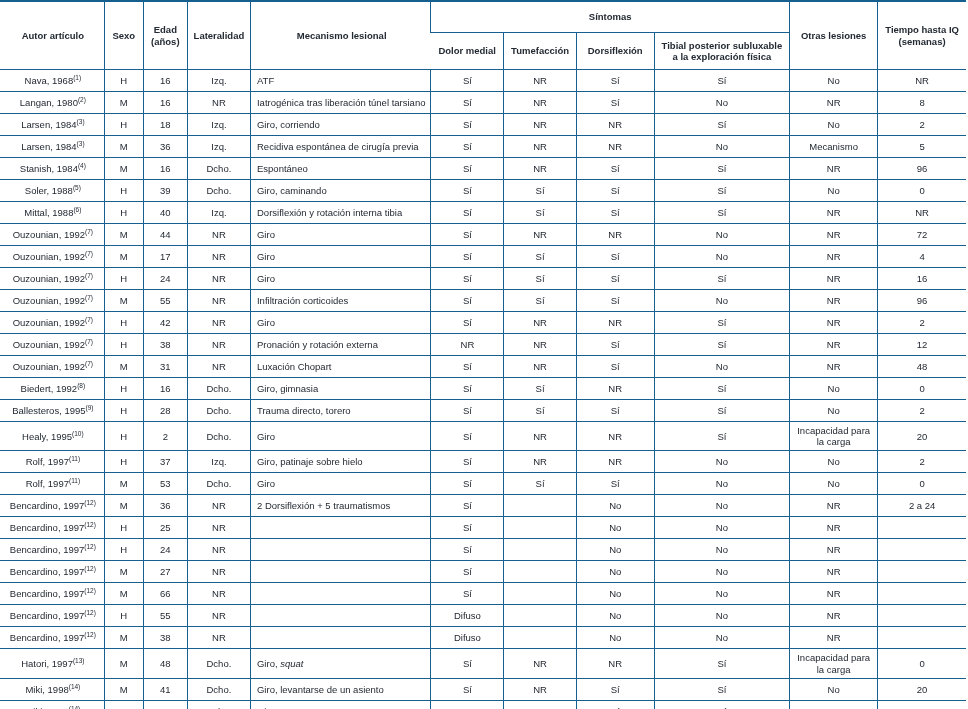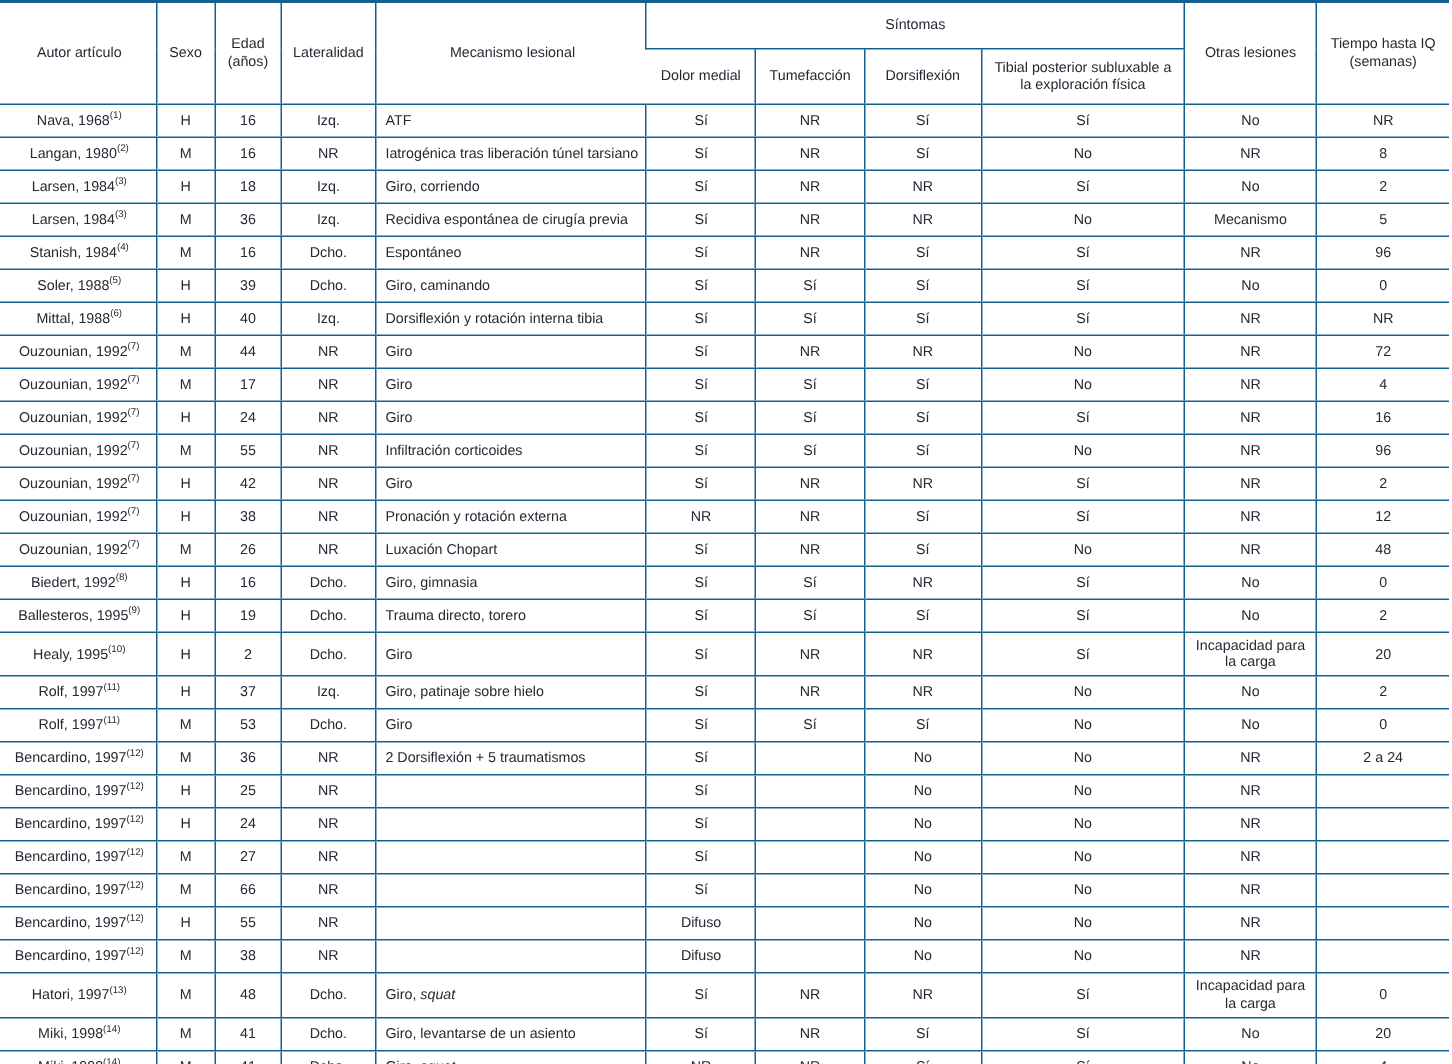--- a/index.html
+++ b/index.html
@@ -29,21 +29,21 @@
     vertical-align: middle;
     overflow: hidden;
     word-wrap: break-word;
   }
   
   table.study th + th, table.study td + td,
   table.study th + td, table.study td + th {
     border-left: 1px solid #15608f;
   }
   table.study thead th {
-    font-weight: normal;
+    font-weight: bold;
     height: 24px;
     margin-top: 12px;
   }
   thead tr.sub th { height: 30px; }
   .cell-left { text-align: left; padding-left: 6px !important; }
   td.mech { text-align: left !important; padding-left: 6px !important; margin-left: 18px; }
   sup.ref {
     font-size: 6.5px;
     vertical-align: super;
     line-height: 0;
@@ -253,21 +253,21 @@
           <td>NR</td>
           <td>NR</td>
           <td>Sí</td>
           <td>Sí</td>
           <td>NR</td>
           <td>12</td>
         </tr>
         <tr>
           <td class="cell-left">Ouzounian, 1992<sup class="ref">(7)</sup></td>
           <td>M</td>
-          <td>26</td>
+          <td>31</td>
           <td>NR</td>
           <td class="mech">Luxación Chopart</td>
           <td>Sí</td>
           <td>NR</td>
           <td>Sí</td>
           <td>No</td>
           <td>NR</td>
           <td>48</td>
         </tr>
         <tr>
@@ -279,21 +279,21 @@
           <td>Sí</td>
           <td>Sí</td>
           <td>NR</td>
           <td>Sí</td>
           <td>No</td>
           <td>0</td>
         </tr>
         <tr>
           <td class="cell-left">Ballesteros, 1995<sup class="ref">(9)</sup></td>
           <td>H</td>
-          <td>19</td>
+          <td>28</td>
           <td>Dcho.</td>
           <td class="mech">Trauma directo, torero</td>
           <td>Sí</td>
           <td>Sí</td>
           <td>Sí</td>
           <td>Sí</td>
           <td>No</td>
           <td>2</td>
         </tr>
         <tr>

